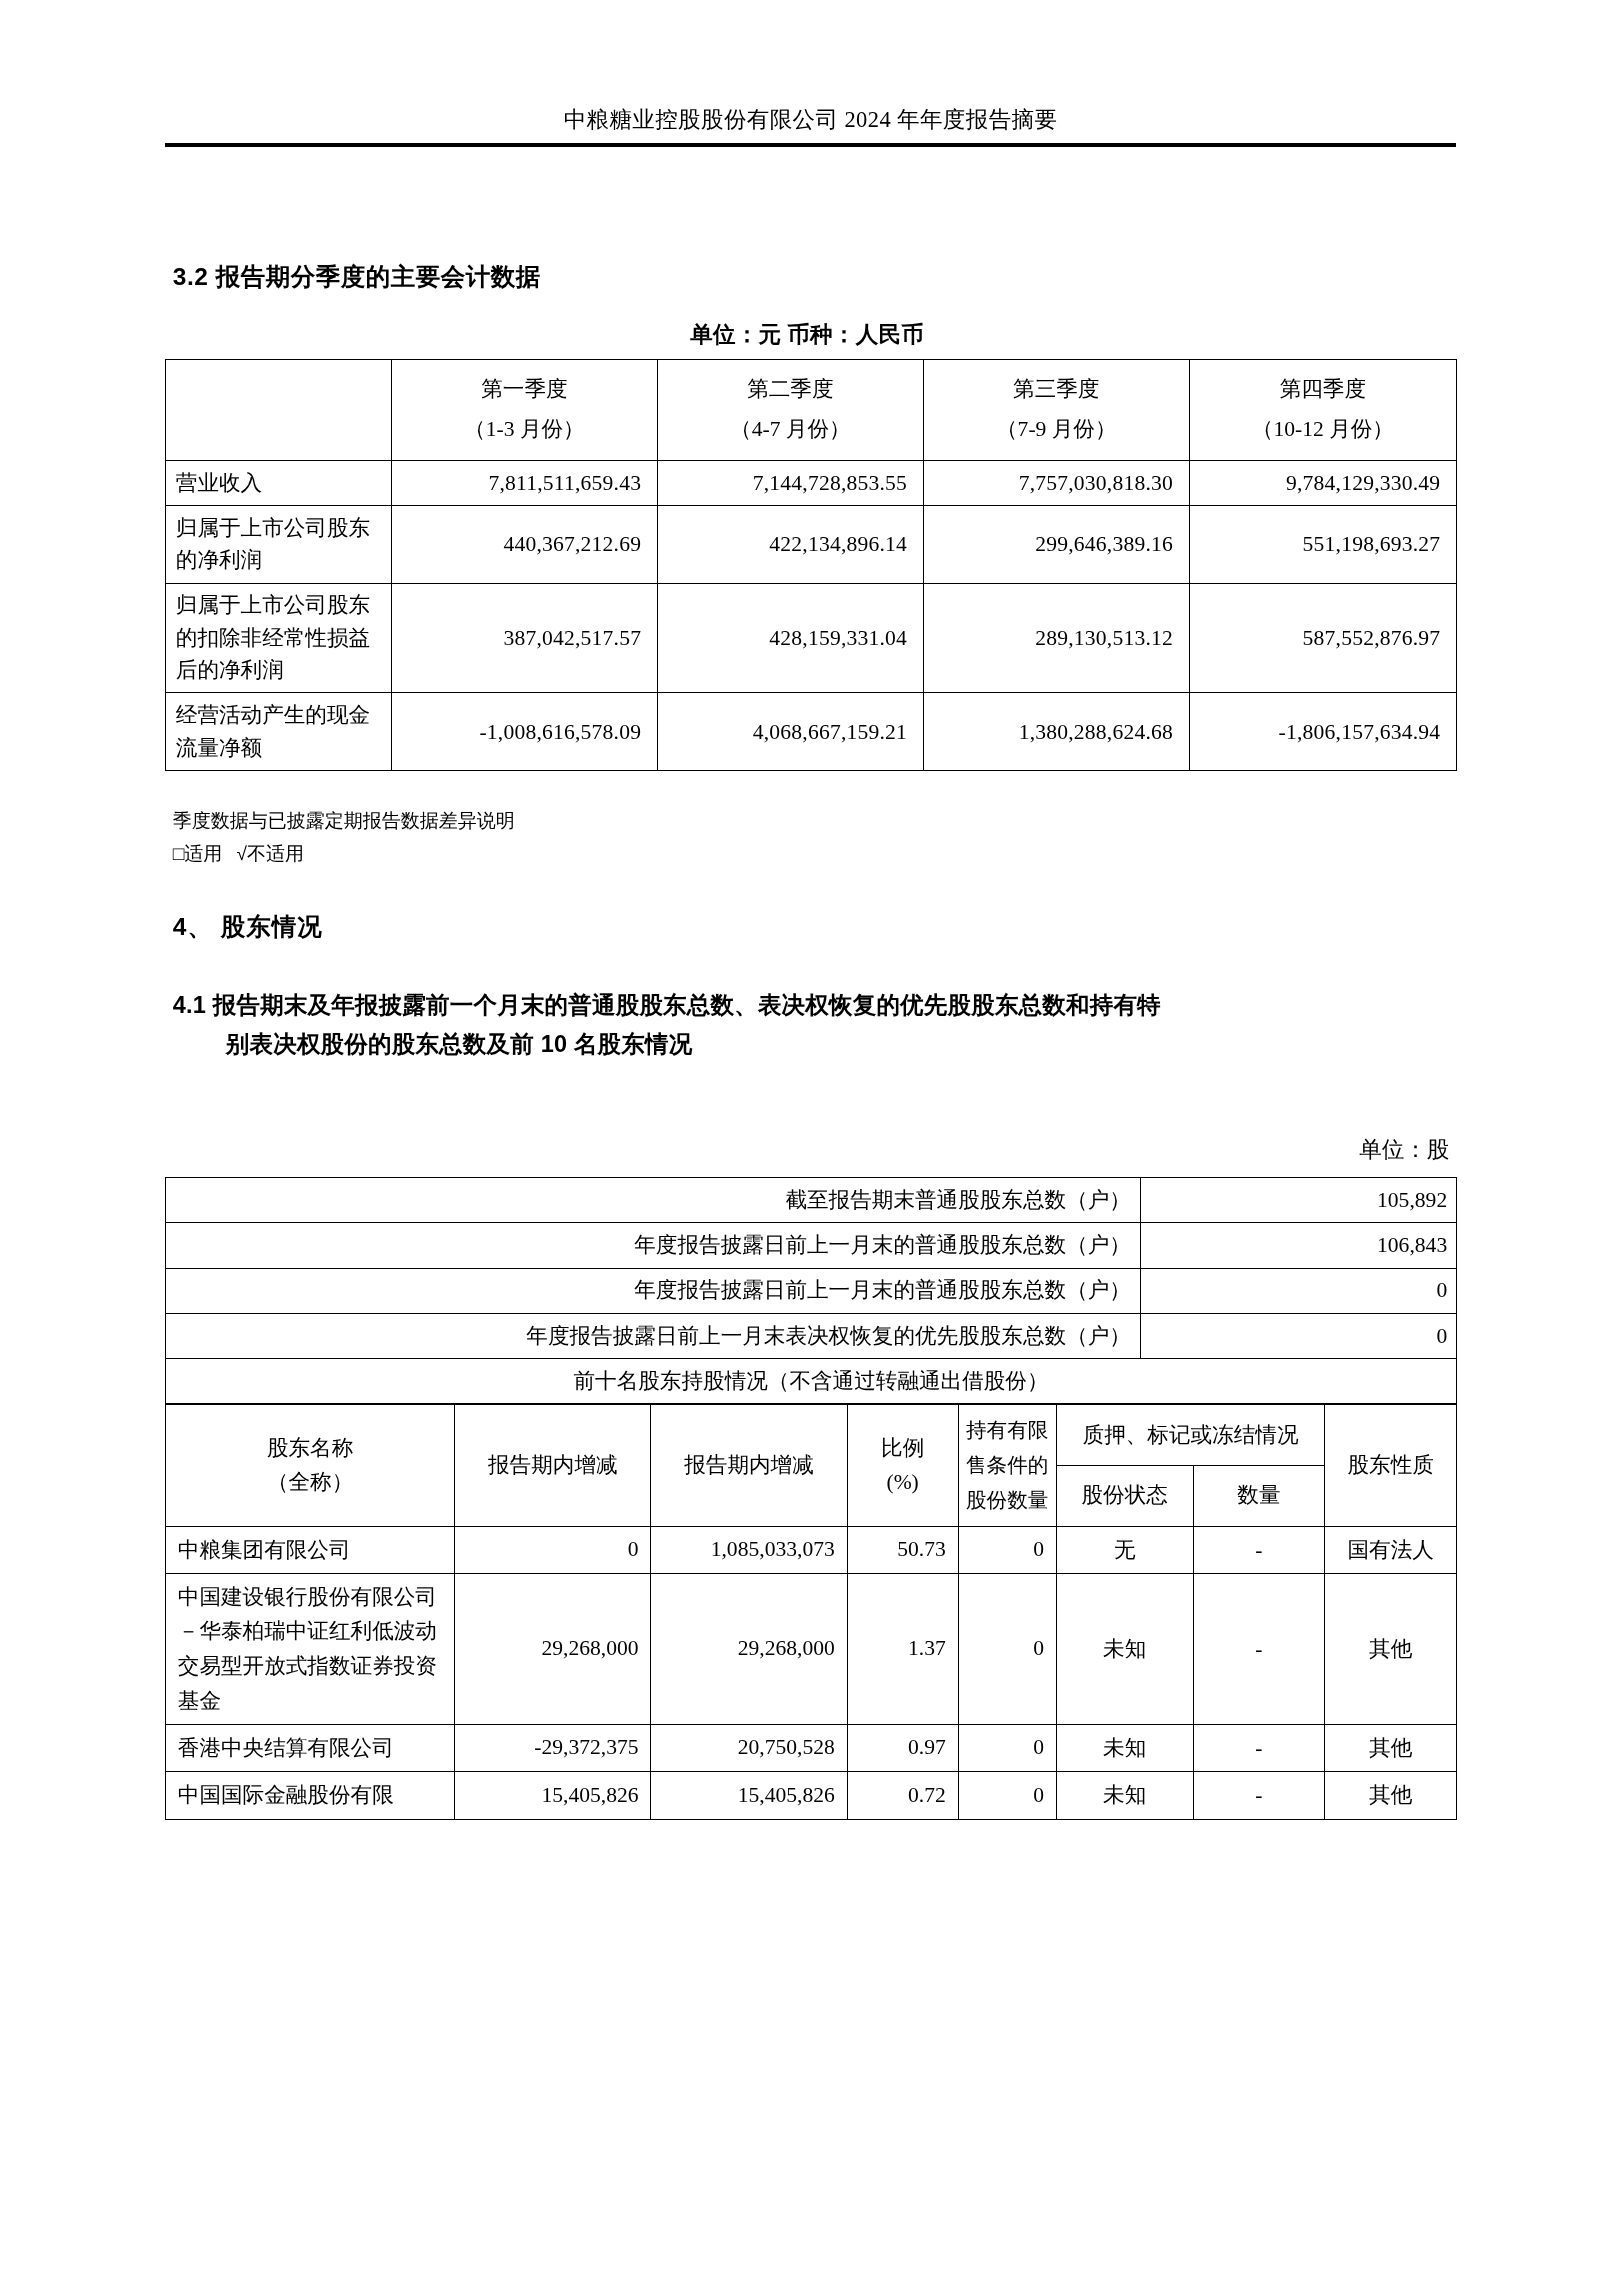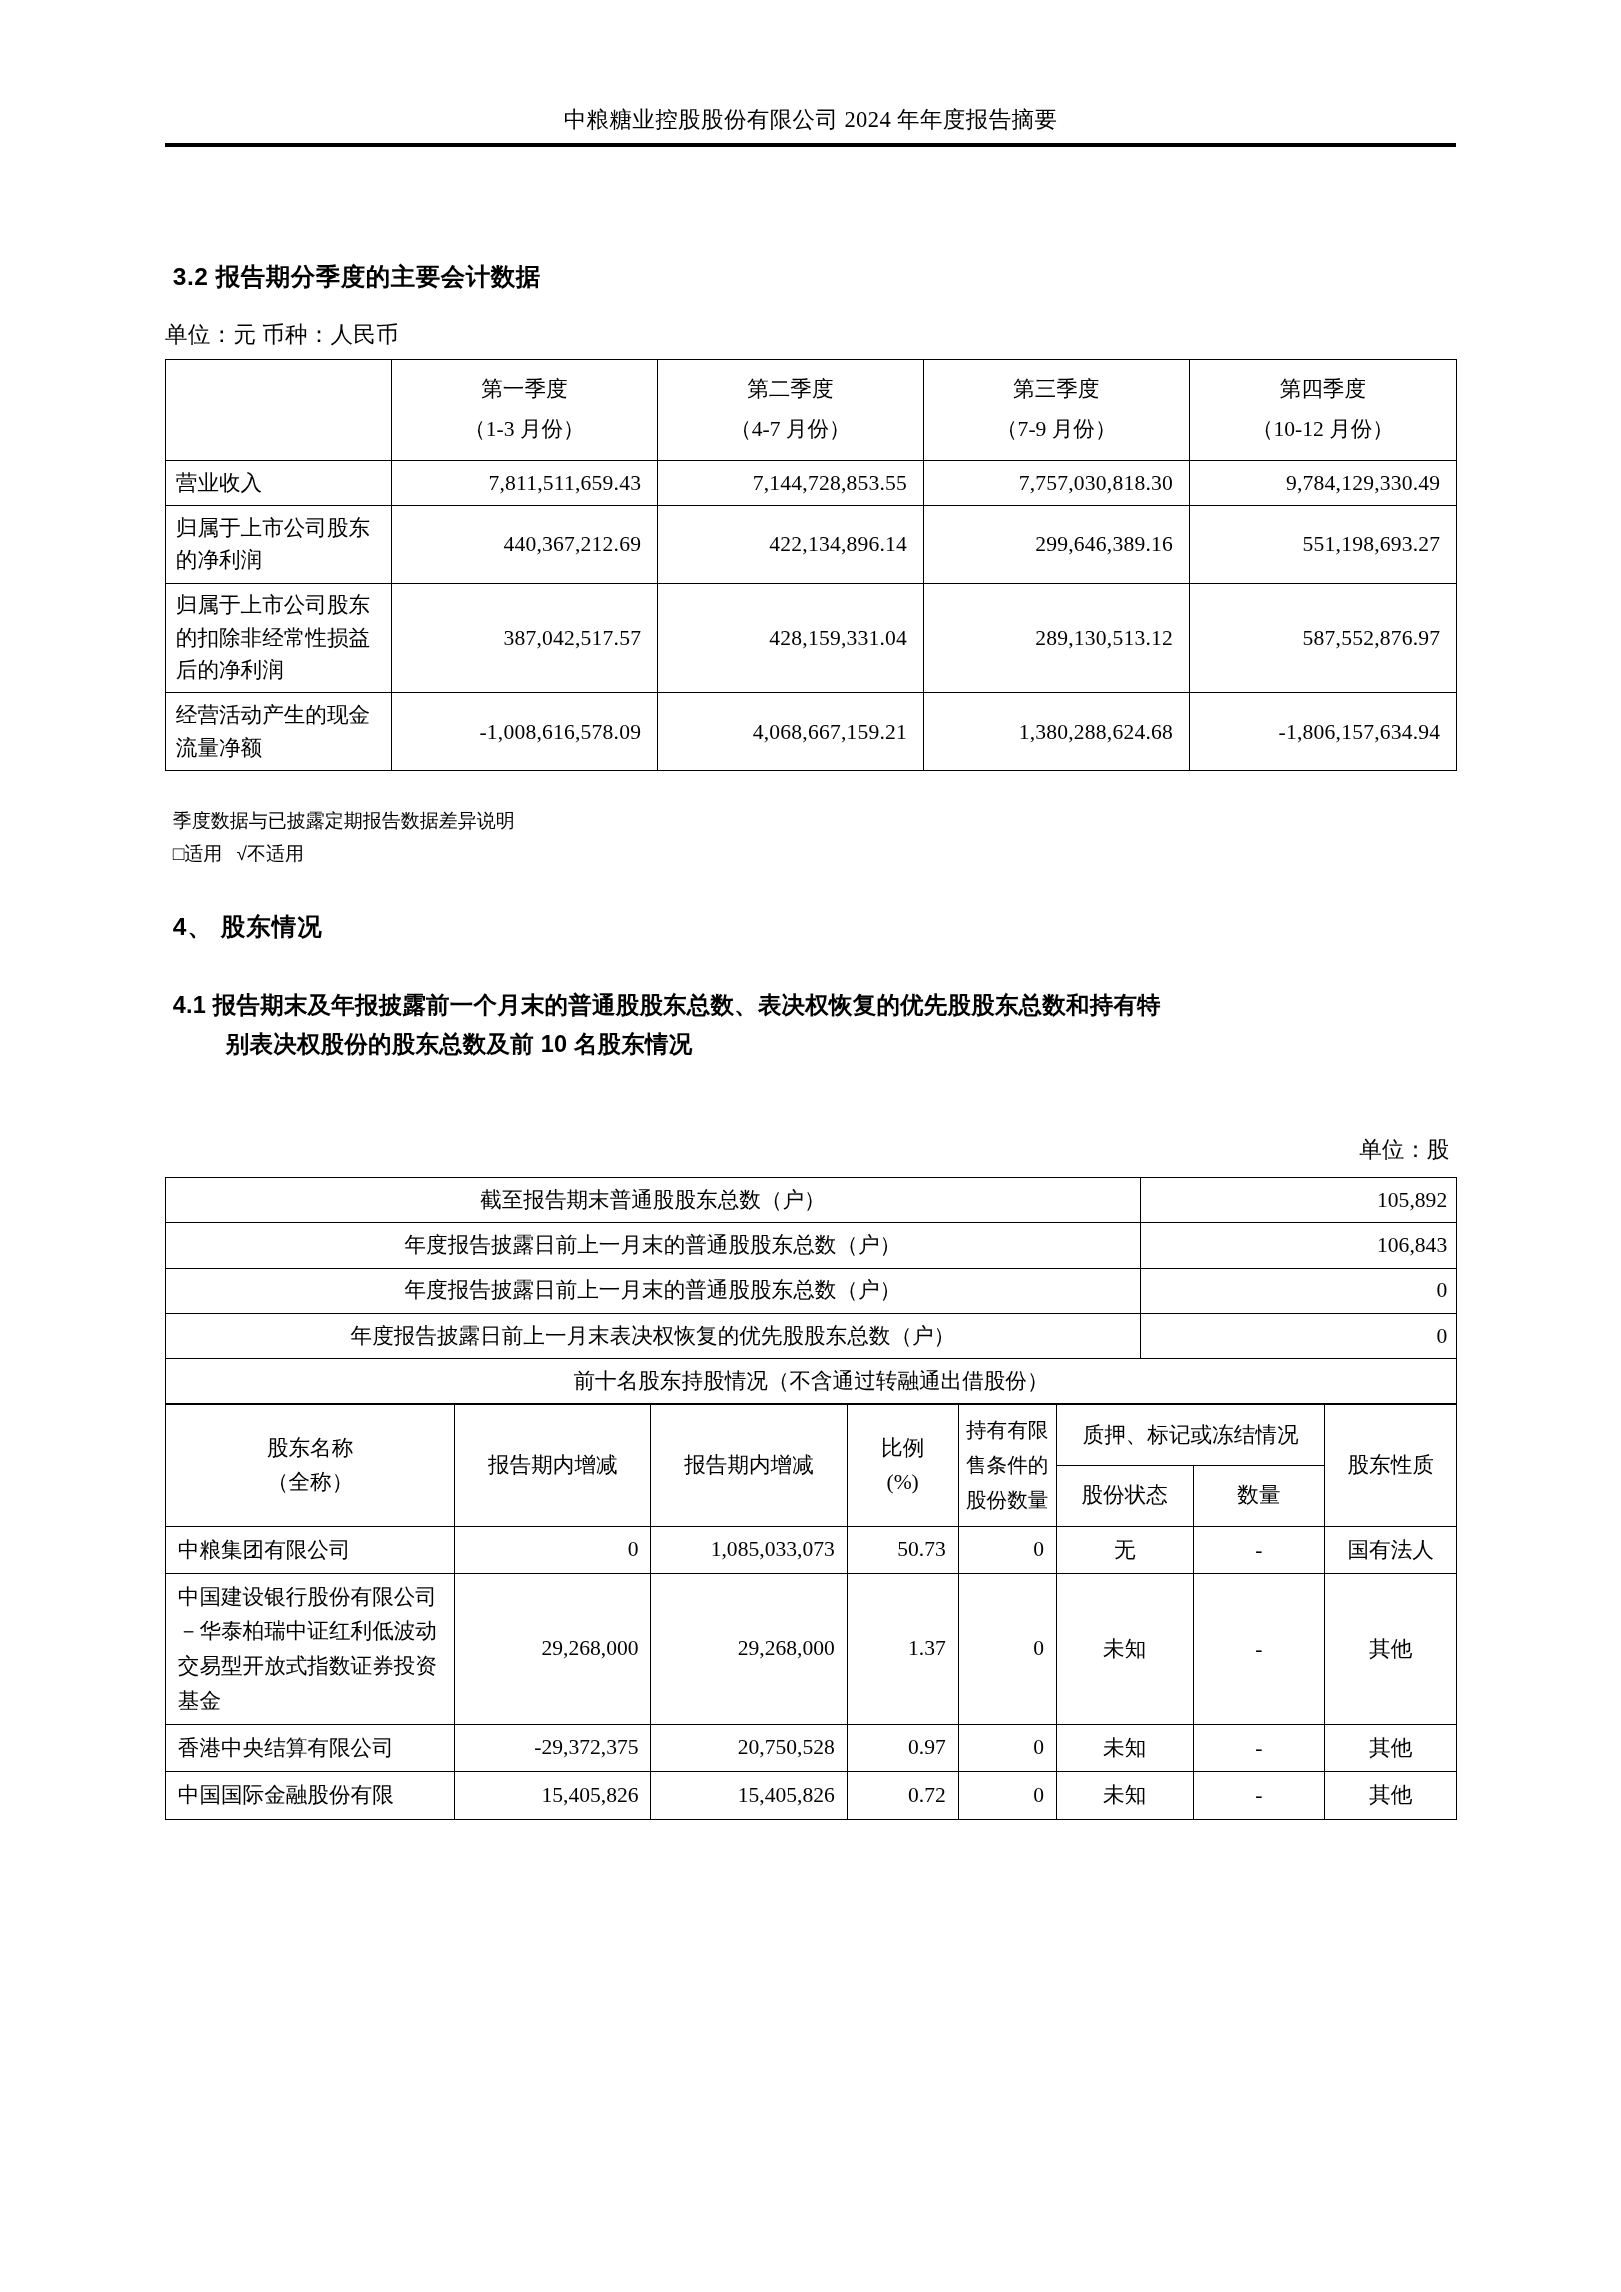--- a/index.html
+++ b/index.html
@@ -55,25 +55,26 @@
 
   h2.sec-title {
     font-family: "Liberation Sans", "DejaVu Sans", sans-serif;
     font-size: 24.5px;
     font-weight: bold;
     margin: 93px 0 0 7.8px;
     letter-spacing: 0.5px;
   }
 
   .unit-line {
-    text-align: left;
+    text-align: center;
     font-size: 22.5px;
     margin-top: 25.5px;
     margin-right: 7.8px;
     letter-spacing: 0.3px;
+    font-weight: bold;
   }
 
   
   table {
     border-collapse: collapse;
     width: 100%;
     table-layout: fixed;
   }
   table.bordered td, table.bordered th {
     border: 1.5px solid #000000;
@@ -150,21 +151,21 @@
   }
 
   
   .tbl-count {
     margin-top: 11.8px;
   }
   .tbl-count td {
     font-size: 21.6px;
     padding: 8.8px 11.8px;
   }
-  .tbl-count td.lbl { text-align: center; }
+  .tbl-count td.lbl { text-align: right; }
   .tbl-count td.val { text-align: right; }
   .tbl-count td.center-span {
     text-align: center;
   }
 
   
   .tbl-top10 td {
     font-size: 20.6px;
     text-align: center;
     padding: 6.9px 7.8px;

